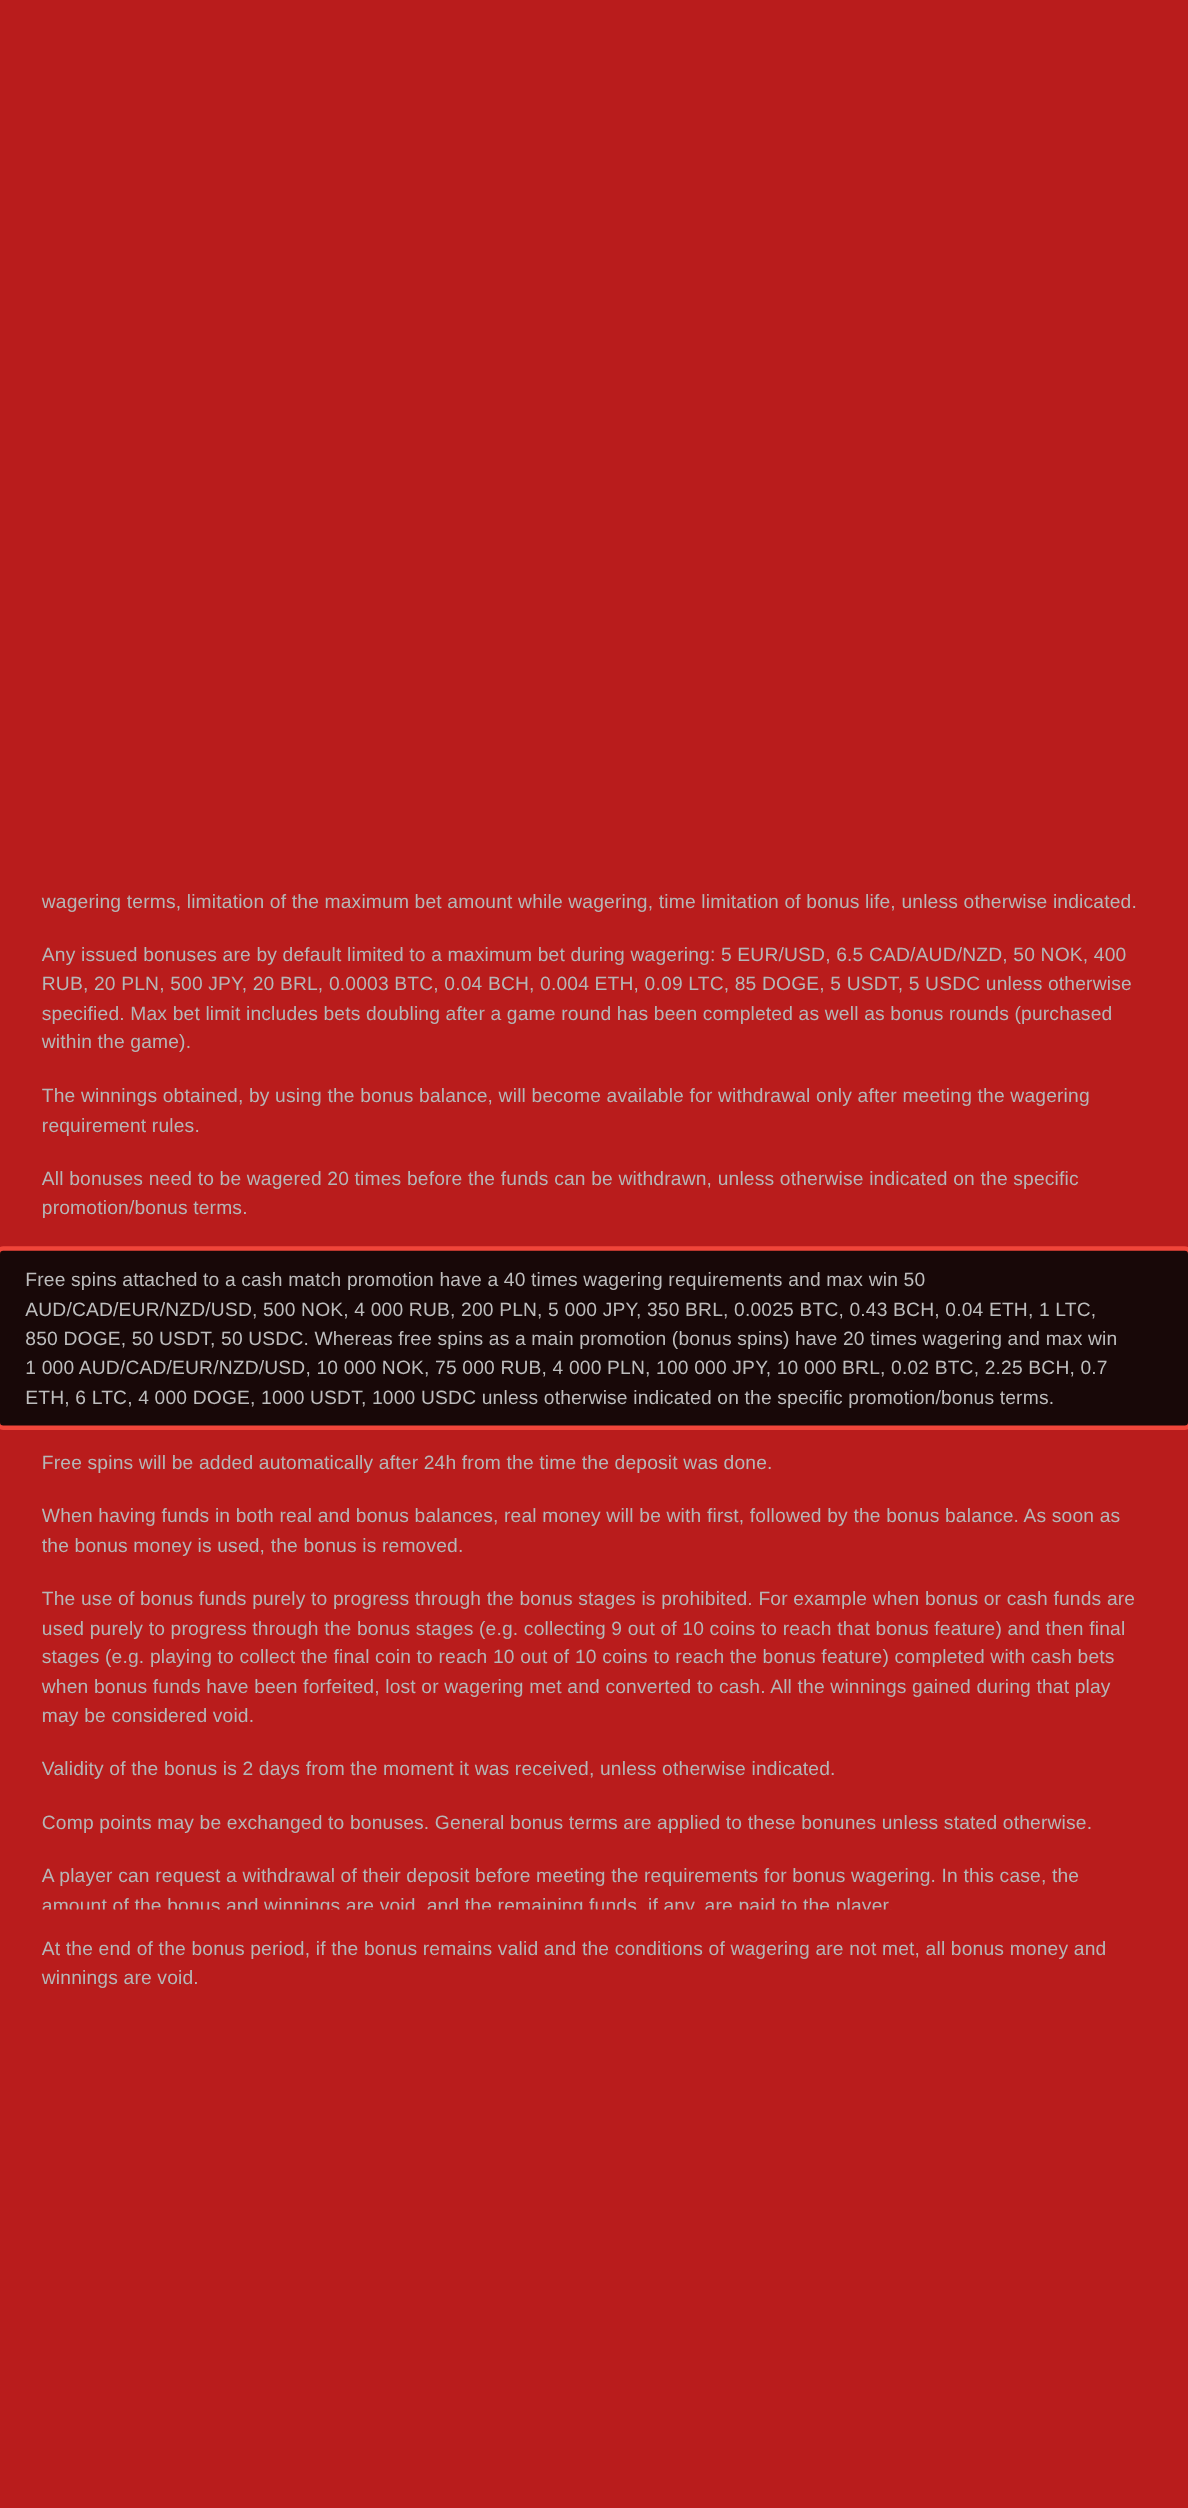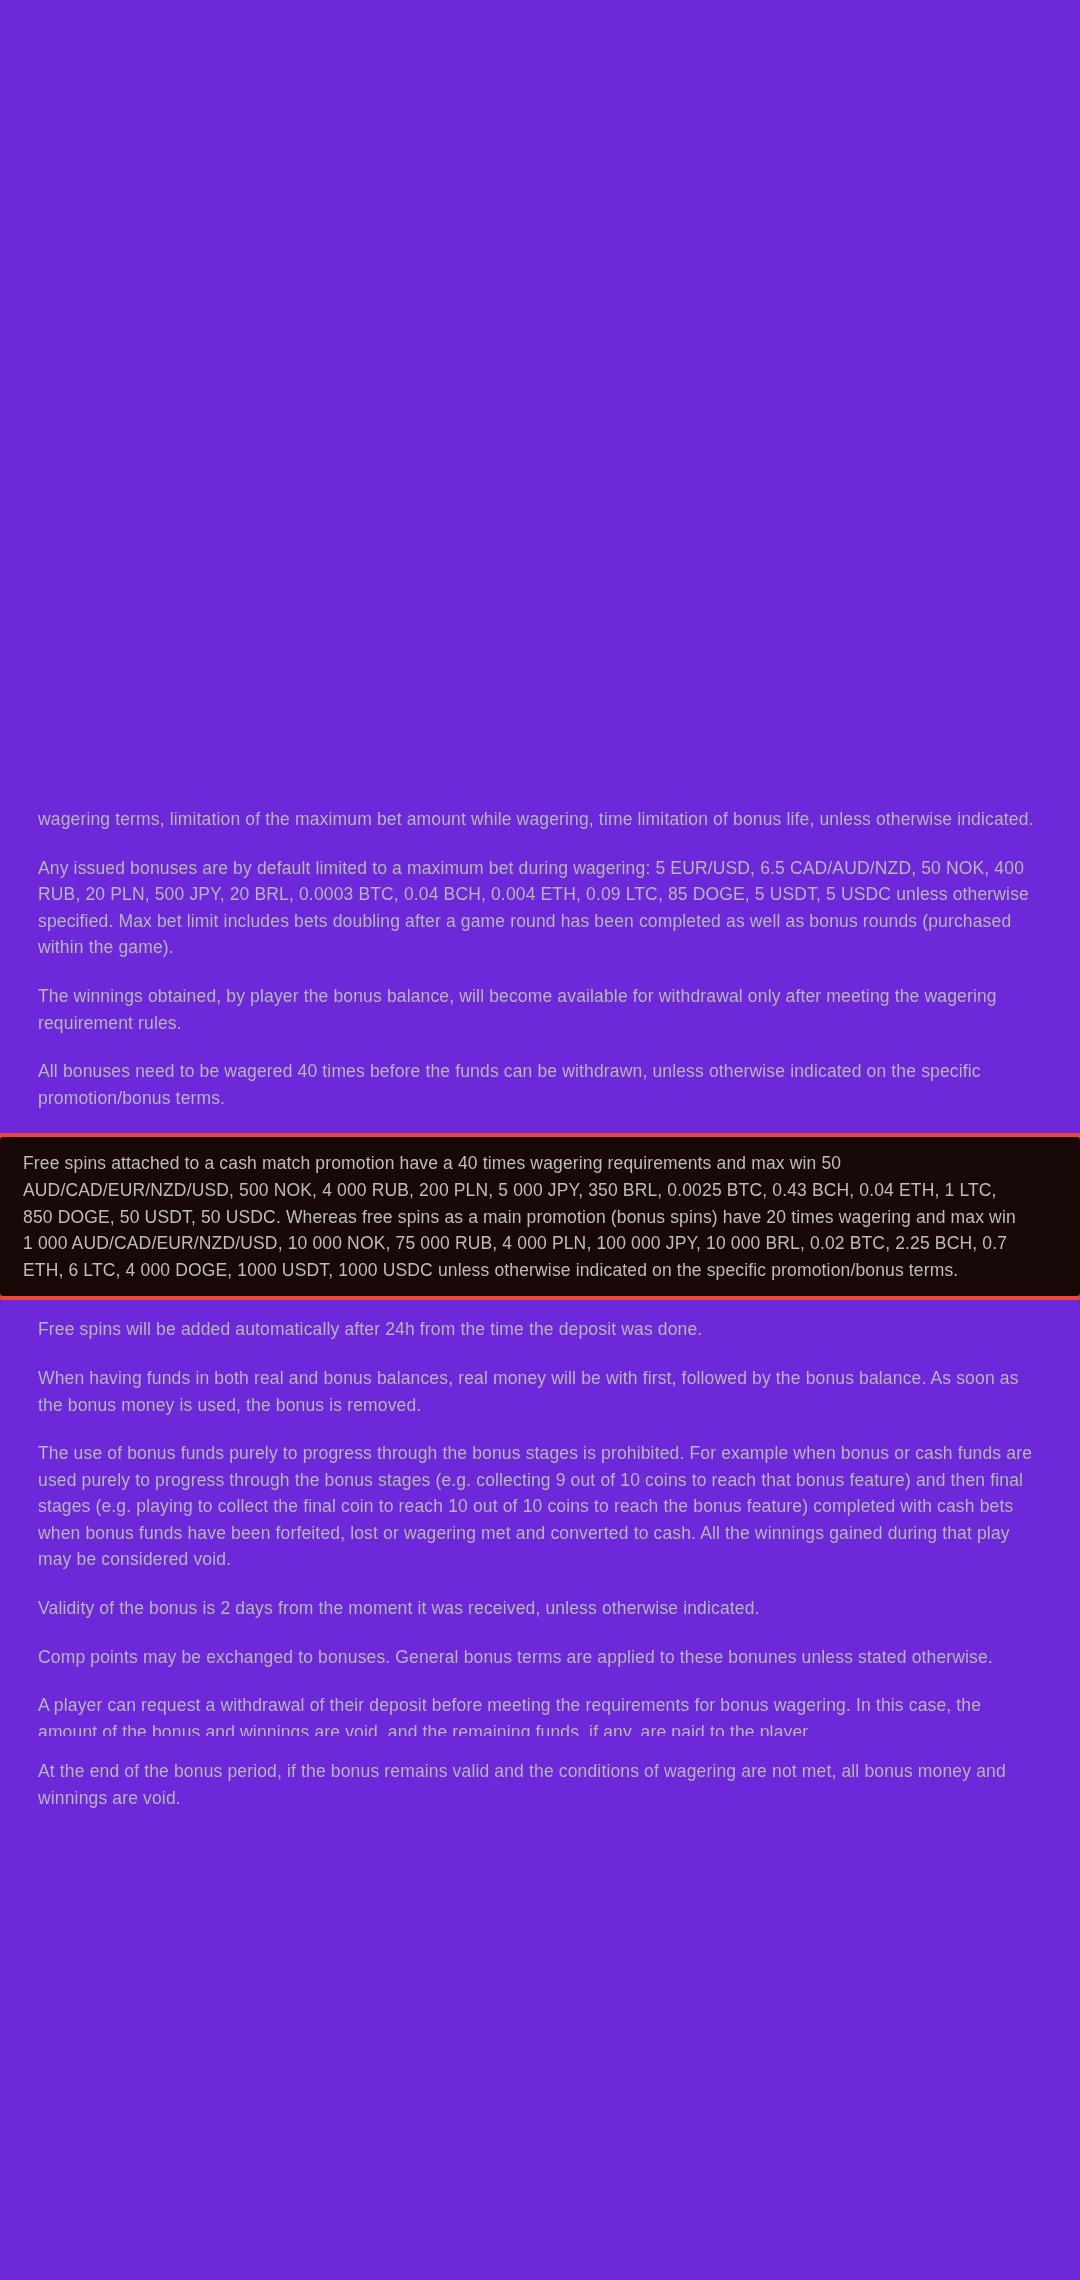--- a/index.html
+++ b/index.html
@@ -14,21 +14,21 @@
     font-family: "Liberation Sans", sans-serif;
     color: #b9b9b9;
     position: relative;
   }
   #page {
     position: absolute;
     left: 0;
     top: 0;
     width: 1080px;
     height: 2280px;
-    background: #6d28d9;
+    background: #b91c1c;
   }
   .content {
     position: absolute;
     left: 0;
     top: 806px;
     width: 1080px;
   }
   .para {
     font-size: 17.5px;
     line-height: 1.52;
@@ -64,22 +64,22 @@
   }
 </style>
 </head>
 <body>
 
 <div id="page">
   <div class="content">
 
     <p class="para">wagering terms, limitation of the maximum bet amount while wagering, time limitation of bonus life, unless otherwise indicated.</p>
     <p class="para">Any issued bonuses are by default limited to a maximum bet during wagering: 5 EUR/USD, 6.5 CAD/AUD/NZD, 50 NOK, 400 RUB, 20 PLN, 500 JPY, 20 BRL, 0.0003 BTC, 0.04 BCH, 0.004 ETH, 0.09 LTC, 85 DOGE, 5 USDT, 5 USDC unless otherwise specified. Max bet limit includes bets doubling after a game round has been completed as well as bonus rounds (purchased within the game).</p>
-    <p class="para">The winnings obtained, by player the bonus balance, will become available for withdrawal only after meeting the wagering requirement rules.</p>
-    <p class="para">All bonuses need to be wagered 40 times before the funds can be withdrawn, unless otherwise indicated on the specific promotion/bonus terms.</p>
+    <p class="para">The winnings obtained, by using the bonus balance, will become available for withdrawal only after meeting the wagering requirement rules.</p>
+    <p class="para">All bonuses need to be wagered 20 times before the funds can be withdrawn, unless otherwise indicated on the specific promotion/bonus terms.</p>
 
     <div class="highlight-wrap">
       <div class="highlight-box">
         <p class="para">Free spins attached to a cash match promotion have a 40 times wagering requirements and max win 50 AUD/CAD/EUR/NZD/USD, 500 NOK, 4 000 RUB, 200 PLN, 5 000 JPY, 350 BRL, 0.0025 BTC, 0.43 BCH, 0.04 ETH, 1 LTC, 850 DOGE, 50 USDT, 50 USDC. Whereas free spins as a main promotion (bonus spins) have 20 times wagering and max win 1 000 AUD/CAD/EUR/NZD/USD, 10 000 NOK, 75 000 RUB, 4 000 PLN, 100 000 JPY, 10 000 BRL, 0.02 BTC, 2.25 BCH, 0.7 ETH, 6 LTC, 4 000 DOGE, 1000 USDT, 1000 USDC unless otherwise indicated on the specific promotion/bonus terms.</p>
       </div>
     </div>
 
     <p class="para after-highlight">Free spins will be added automatically after 24h from the time the deposit was done.</p>
     <p class="para">When having funds in both real and bonus balances, real money will be with first, followed by the bonus balance. As soon as the bonus money is used, the bonus is removed.</p>
     <p class="para">The use of bonus funds purely to progress through the bonus stages is prohibited. For example when bonus or cash funds are used purely to progress through the bonus stages (e.g. collecting 9 out of 10 coins to reach that bonus feature) and then final stages (e.g. playing to collect the final coin to reach 10 out of 10 coins to reach the bonus feature) completed with cash bets when bonus funds have been forfeited, lost or wagering met and converted to cash. All the winnings gained during that play may be considered void.</p>

